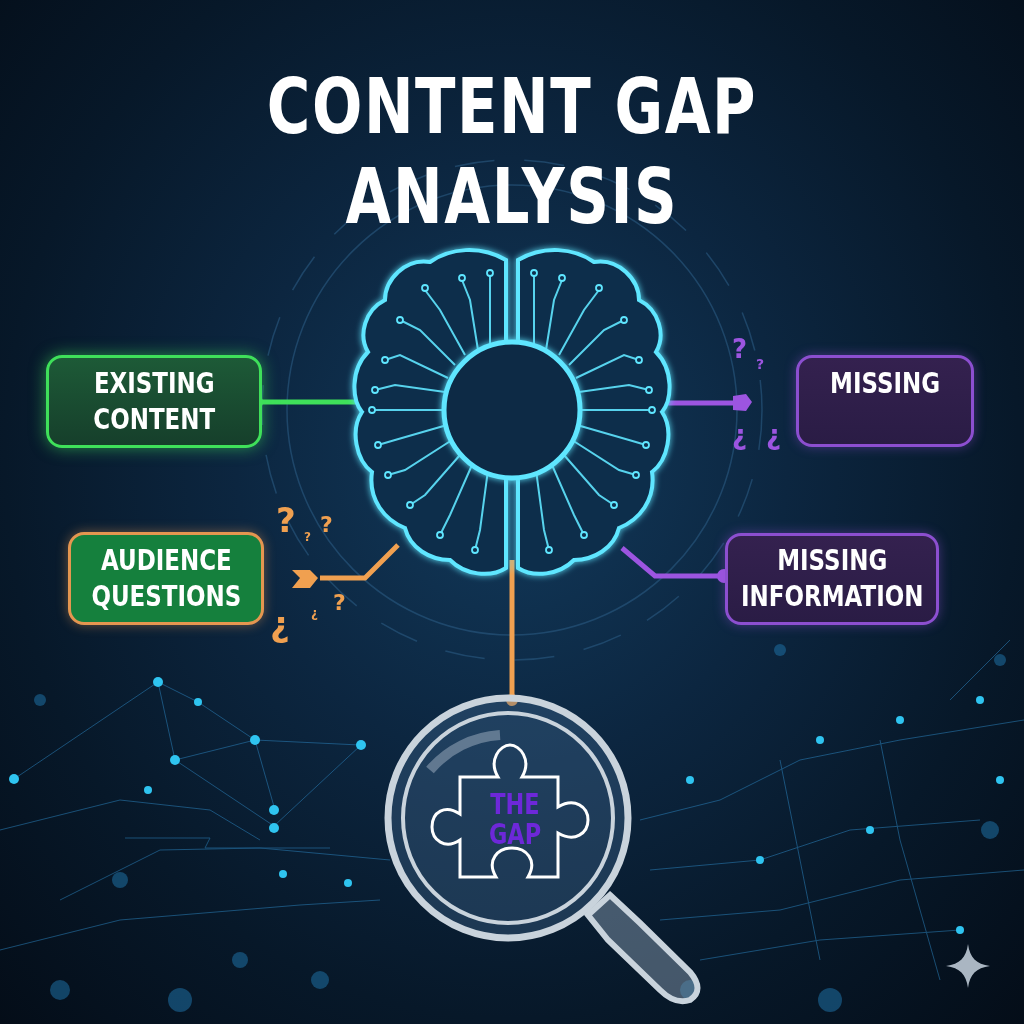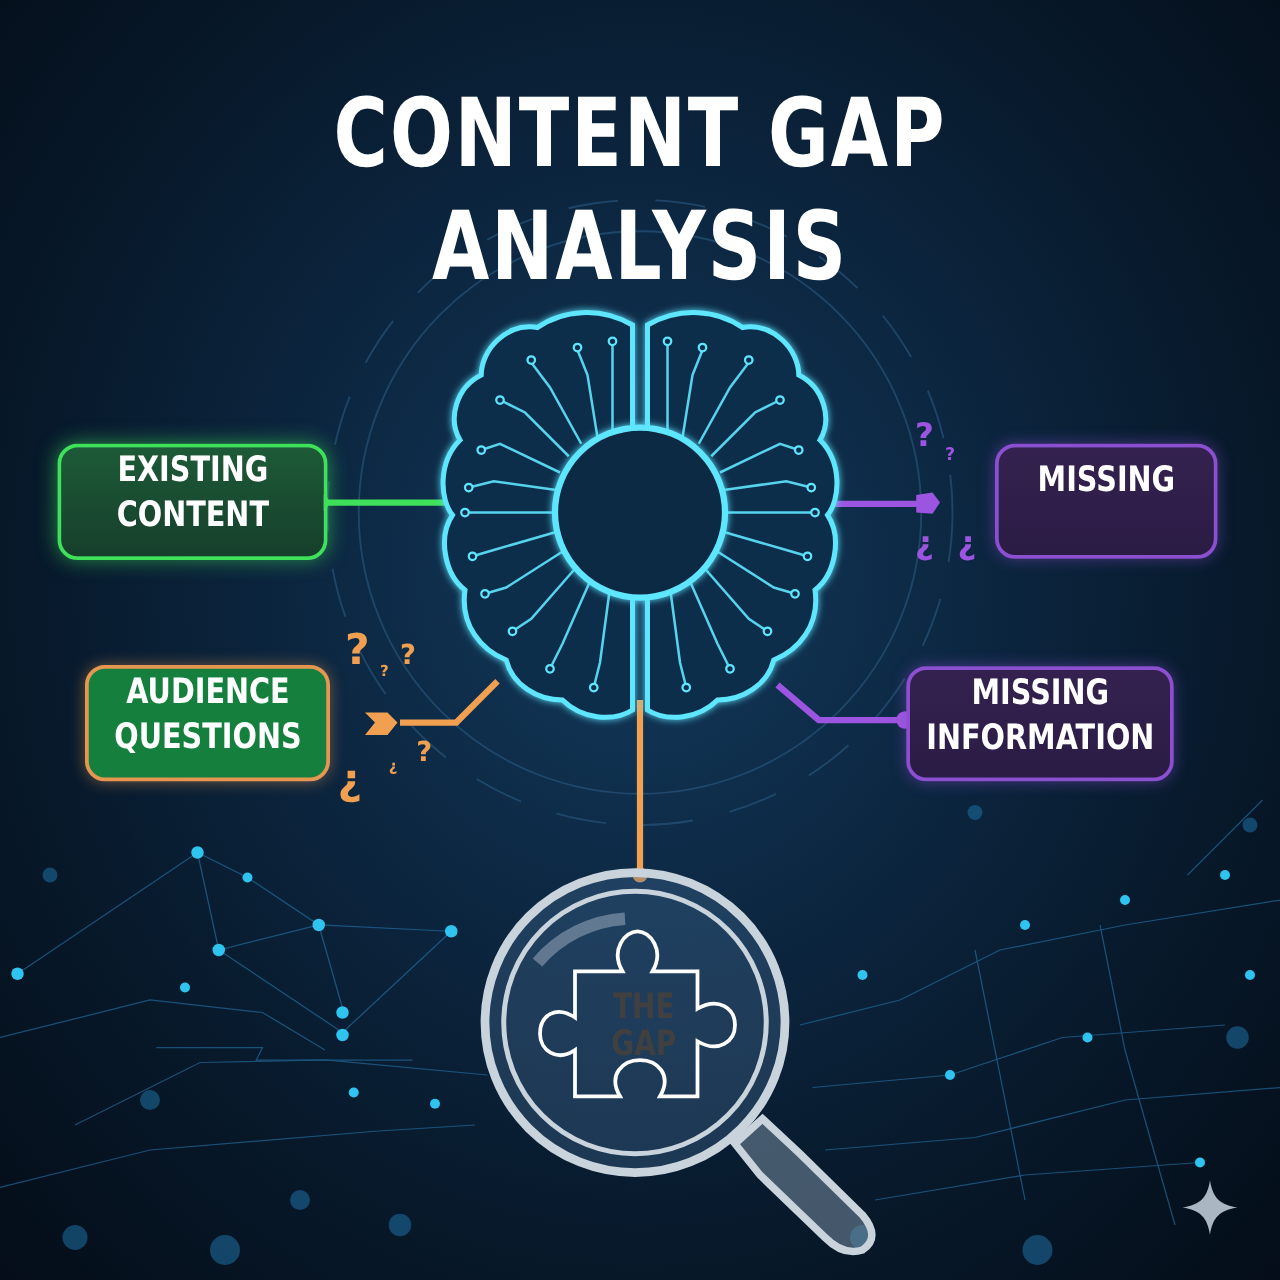--- a/index.html
+++ b/index.html
@@ -3,34 +3,34 @@
 <meta charset="utf-8">
 <style>
   html,body{margin:0;padding:0;}
   body{width:1024px;height:1024px;overflow:hidden;position:relative;
     background:radial-gradient(ellipse at 50% 45%, #123a5c 0%, #0c2640 38%, #071829 70%, #040d18 100%);
     font-family:"Liberation Sans","DejaVu Sans",sans-serif;}
   .title{position:absolute;left:0;top:62px;width:1024px;text-align:center;color:#fff;
     font-family:"DejaVu Sans","Liberation Sans",sans-serif;font-weight:bold;font-size:76px;
     letter-spacing:2px;transform:scaleX(0.78);transform-origin:center;line-height:90px;}
   svg.layer{position:absolute;left:0;top:0;}
-  .box{position:absolute;border-radius:16px;display:flex;align-items:flex-start;justify-content:center;
+  .box{position:absolute;border-radius:16px;display:flex;align-items:center;justify-content:center;
     text-align:center;color:#fff;font-family:"DejaVu Sans",sans-serif;font-weight:bold;
     font-size:28px;line-height:36px;}
   .box span{display:block;transform:scaleX(0.82);}
   .box-green{left:46px;top:355px;width:210px;height:87px;border:3px solid #3fe05a;
     background:linear-gradient(#1d5a37,#163f2b);box-shadow:0 0 16px rgba(63,224,90,.55);}
   .box-orange{left:68px;top:532px;width:190px;height:87px;border:3px solid #e59650;
     background:#15803d;box-shadow:0 0 12px rgba(229,150,80,.45);}
   .box-purple1{left:796px;top:355px;width:172px;height:86px;border:3px solid #8c4fd0;
     background:linear-gradient(#34214f,#2a1c45);box-shadow:0 0 12px rgba(140,79,208,.45);align-items:flex-start;padding-top:0;}
   .box-purple1 span{margin-top:8px;}
   .box-purple2{left:725px;top:533px;width:208px;height:86px;border:3px solid #8c4fd0;
     background:linear-gradient(#34214f,#2a1c45);box-shadow:0 0 12px rgba(140,79,208,.45);}
-  .gap-label{position:absolute;left:470px;top:790px;width:90px;text-align:center;color:#404040;
+  .gap-label{position:absolute;left:470px;top:790px;width:90px;text-align:center;color:#6d28d9;
     font-family:"DejaVu Sans",sans-serif;font-weight:bold;font-size:28px;line-height:30px;}
   .gap-label span{display:block;transform:scaleX(0.8);}
   .q{position:absolute;font-family:"DejaVu Sans",sans-serif;font-weight:bold;}
   .sparkle{position:absolute;left:944px;top:942px;width:48px;height:48px;}
 </style>
 </head>
 <body>
 
 <svg class="layer" width="1024" height="1024">
   <g stroke="#2a7fb8" stroke-width="1" opacity="0.55" fill="none">

